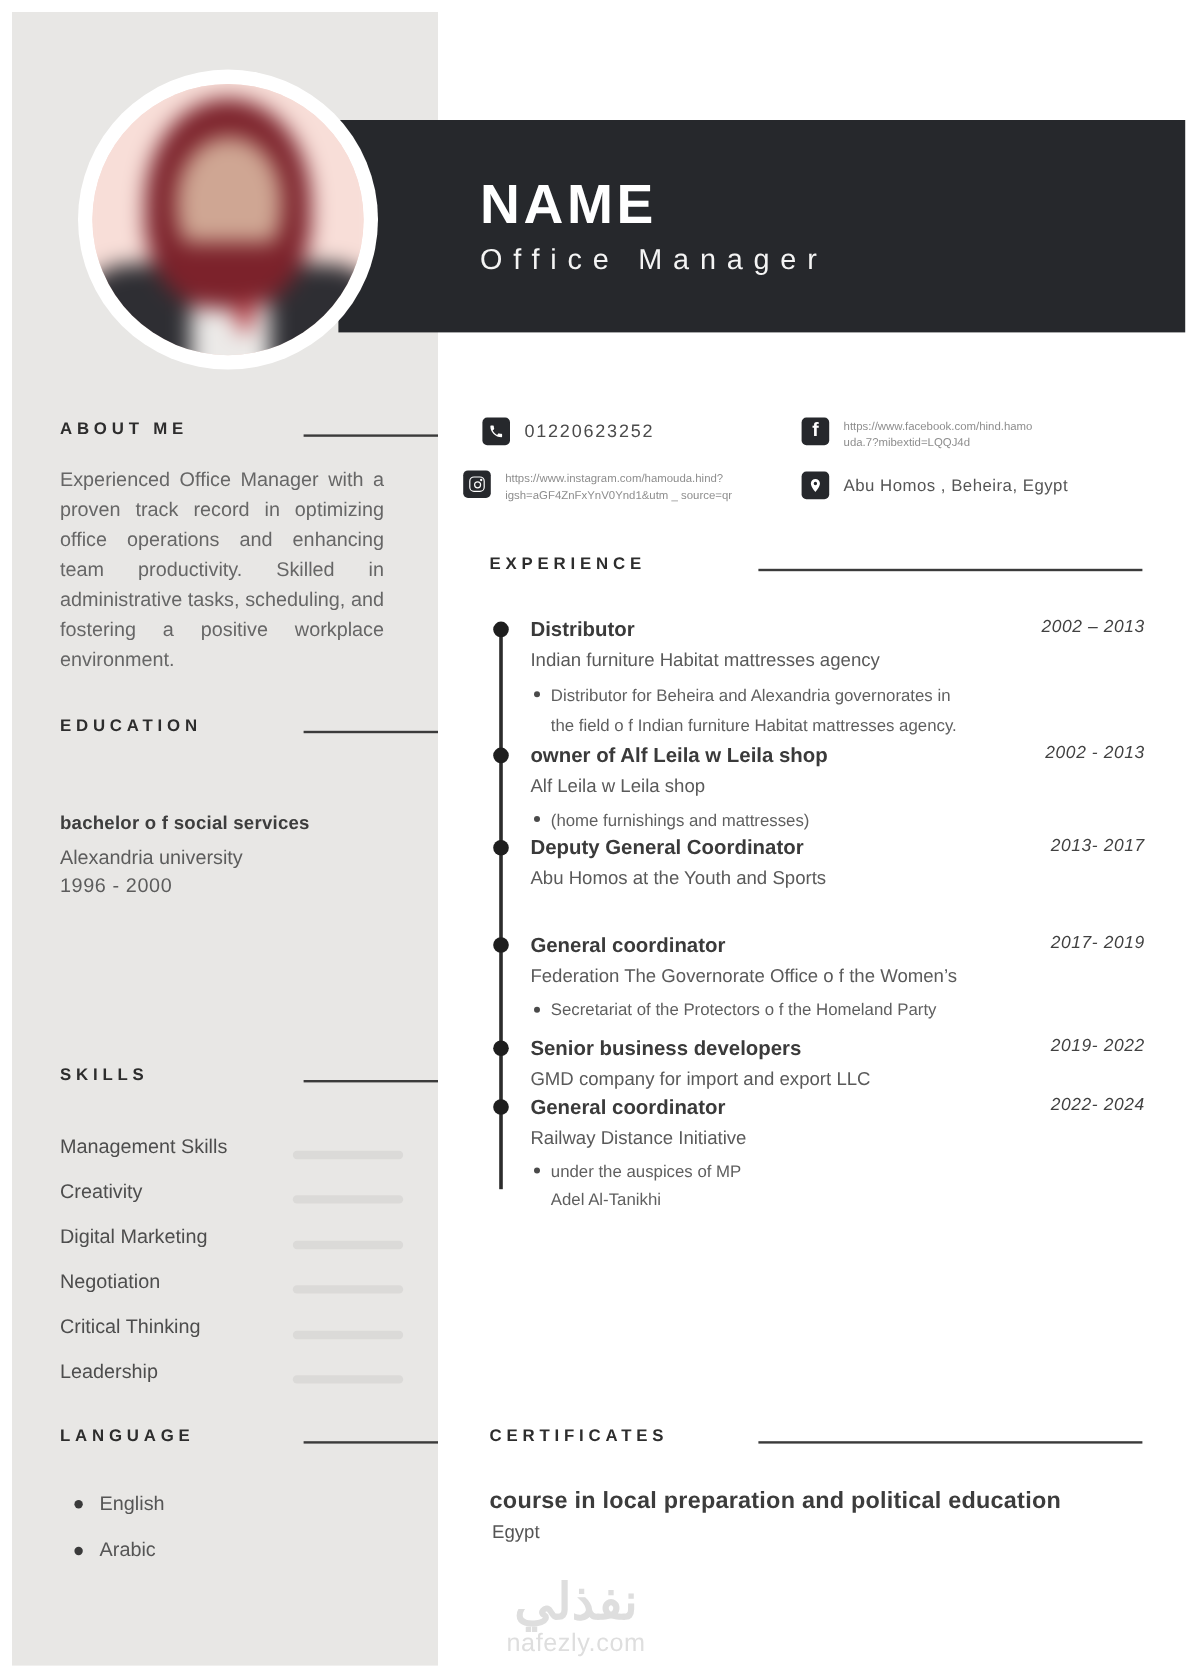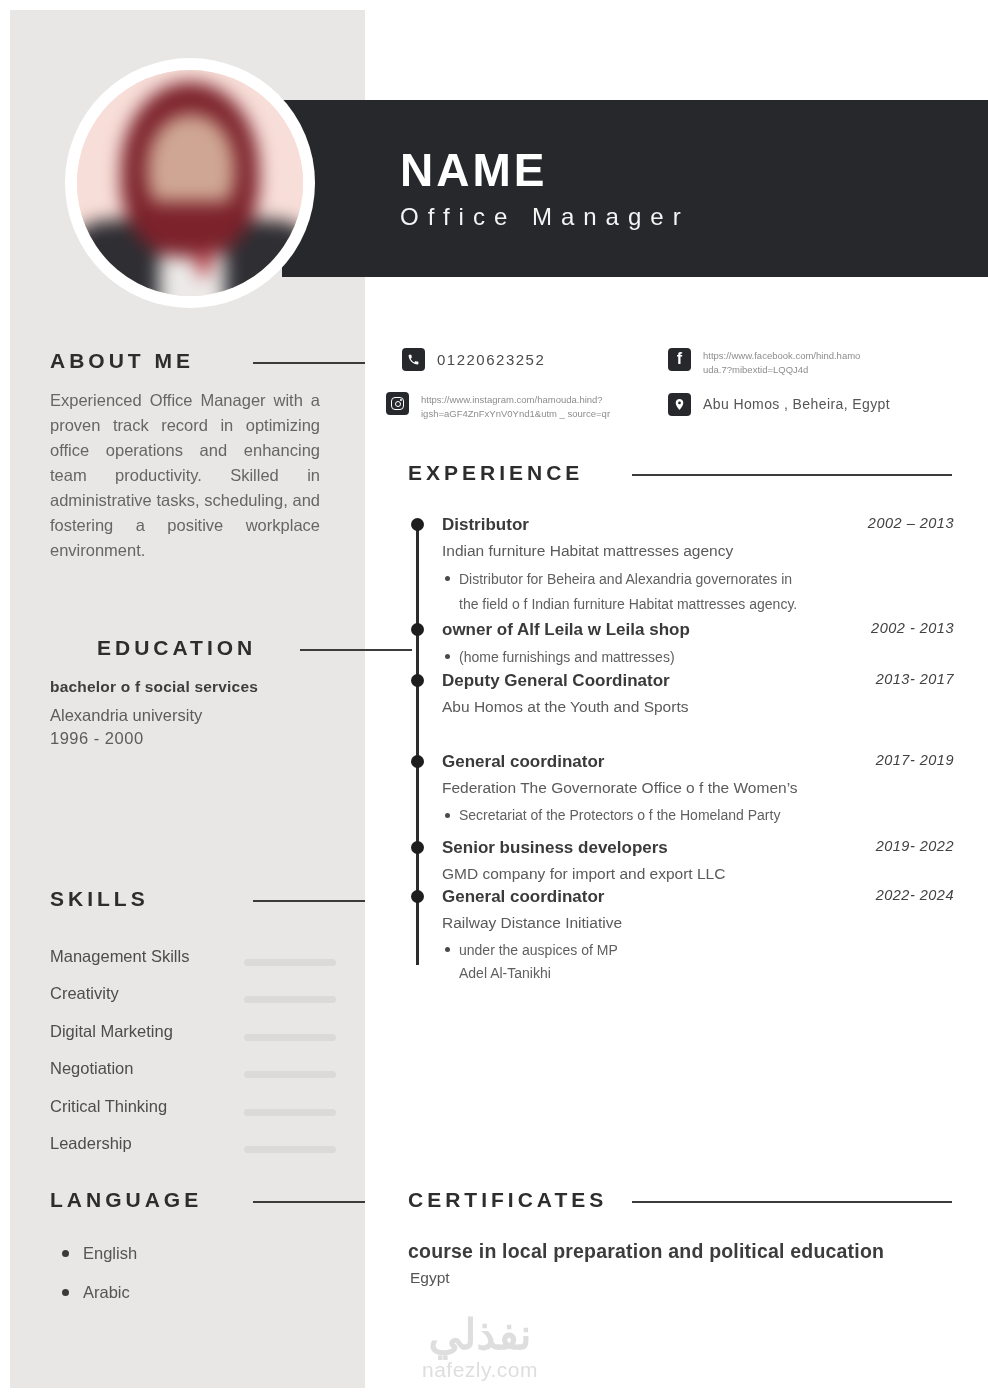--- a/index.html
+++ b/index.html
@@ -79,21 +79,21 @@
   .url-text { font-size: 9.5px; color: #8d8d8d; line-height: 1.5; padding-top: 1px; }
   .loc-text { font-size: 14px; color: #555; padding-top: 3px; letter-spacing: 0.4px; }
   .ig-glyph { width: 13px; height: 13px; border: 1.6px solid #fff; border-radius: 4px; position: relative; }
   .ig-glyph::before { content: ""; position: absolute; left: 2.6px; top: 2.6px; width: 4.6px; height: 4.6px; border: 1.4px solid #fff; border-radius: 50%; }
   .ig-glyph::after { content: ""; position: absolute; right: 1px; top: 1px; width: 1.8px; height: 1.8px; background: #fff; border-radius: 50%; }
   .fb-glyph { font-size: 16px; font-weight: 700; line-height: 1; padding-bottom: 2px; }
 
   
   .sec-head { position: absolute; height: 28px; }
   .sec-head .sec-title {
-    font-size: 21px; font-weight: 700; letter-spacing: 4px; color: #2d2d2d;
+    font-size: 14px; font-weight: 700; letter-spacing: 4px; color: #2d2d2d;
     white-space: nowrap;
   }
   .sec-head .sec-line { position: absolute; top: 13px; right: 0; height: 2px; background: #3b3b3b; }
   .side-head { left: 50px; width: 315px; }
   .side-head .sec-line { left: 203px; }
   .main-head { left: 408px; width: 544px; }
   .main-head .sec-line { left: 224px; }
 
   
   .about-text {
@@ -212,21 +212,21 @@
     </span>
     <span class="ctext loc-text">Abu Homos , Beheira, Egypt</span>
   </div>
 
   <div class="sec-head side-head" style="top:349px;">
     <span class="sec-title">ABOUT ME</span>
     <span class="sec-line"></span>
   </div>
   <p class="about-text">Experienced Office Manager with a proven track record in optimizing office operations and enhancing team productivity. Skilled in administrative tasks, scheduling, and fostering a positive workplace environment.</p>
 
-  <div class="sec-head side-head" style="top:636px;margin-left:47px;">
+  <div class="sec-head side-head" style="top:596px;">
     <span class="sec-title">EDUCATION</span>
     <span class="sec-line"></span>
   </div>
   <div class="edu-degree">bachelor o f social services</div>
   <div class="edu-school">Alexandria university</div>
   <div class="edu-years">1996 - 2000</div>
 
   <div class="sec-head side-head" style="top:887px;">
     <span class="sec-title">SKILLS</span>
     <span class="sec-line"></span>
@@ -307,20 +307,21 @@
     <div class="xp-bullets">
   <div class="xp-bullet">Distributor for Beheira and Alexandria governorates in the field o f Indian furniture Habitat mattresses agency.</div>
 </div>
   </div>
 
   <div class="xp-item">
     <div class="xp-title-row">
       <span class="xp-title">owner of Alf Leila w Leila shop</span>
       <span class="xp-date">2002 - 2013</span>
     </div>
+    <div class="xp-company">Alf Leila w Leila shop</div>
     <div class="xp-bullets">
   <div class="xp-bullet">(home furnishings and mattresses)</div>
 </div>
   </div>
 
   <div class="xp-item">
     <div class="xp-title-row">
       <span class="xp-title">Deputy General Coordinator</span>
       <span class="xp-date">2013- 2017</span>
     </div>

